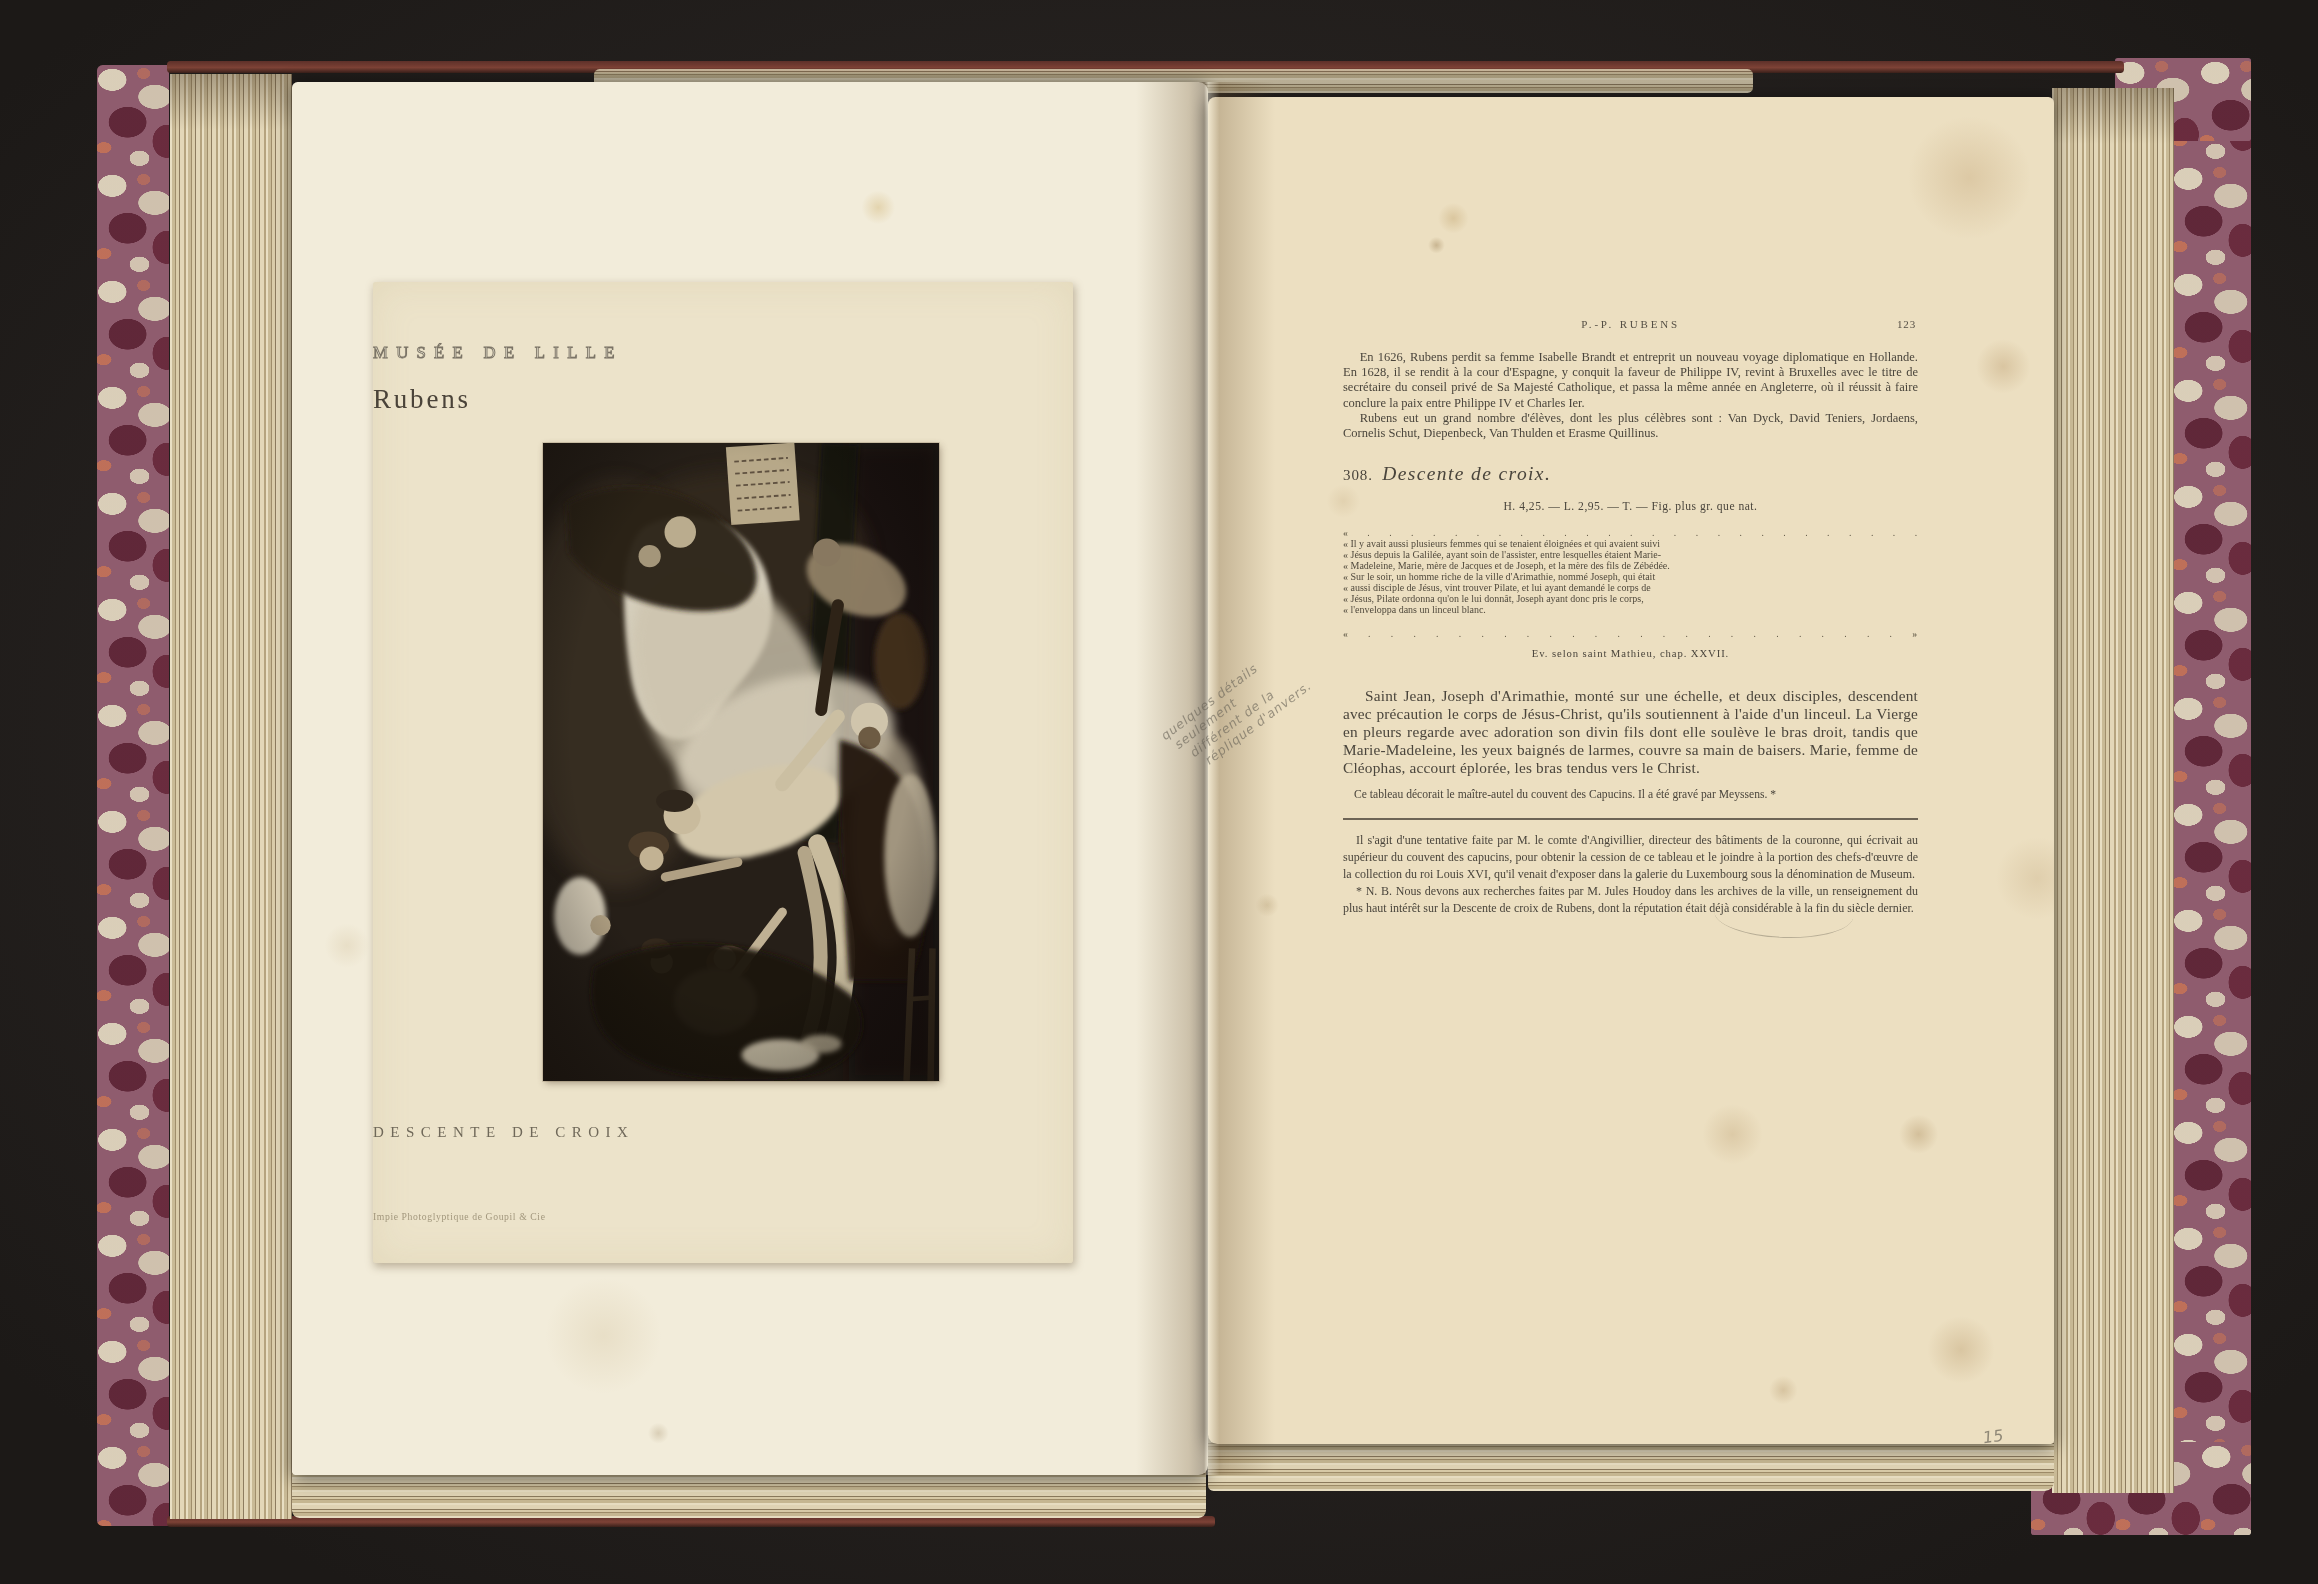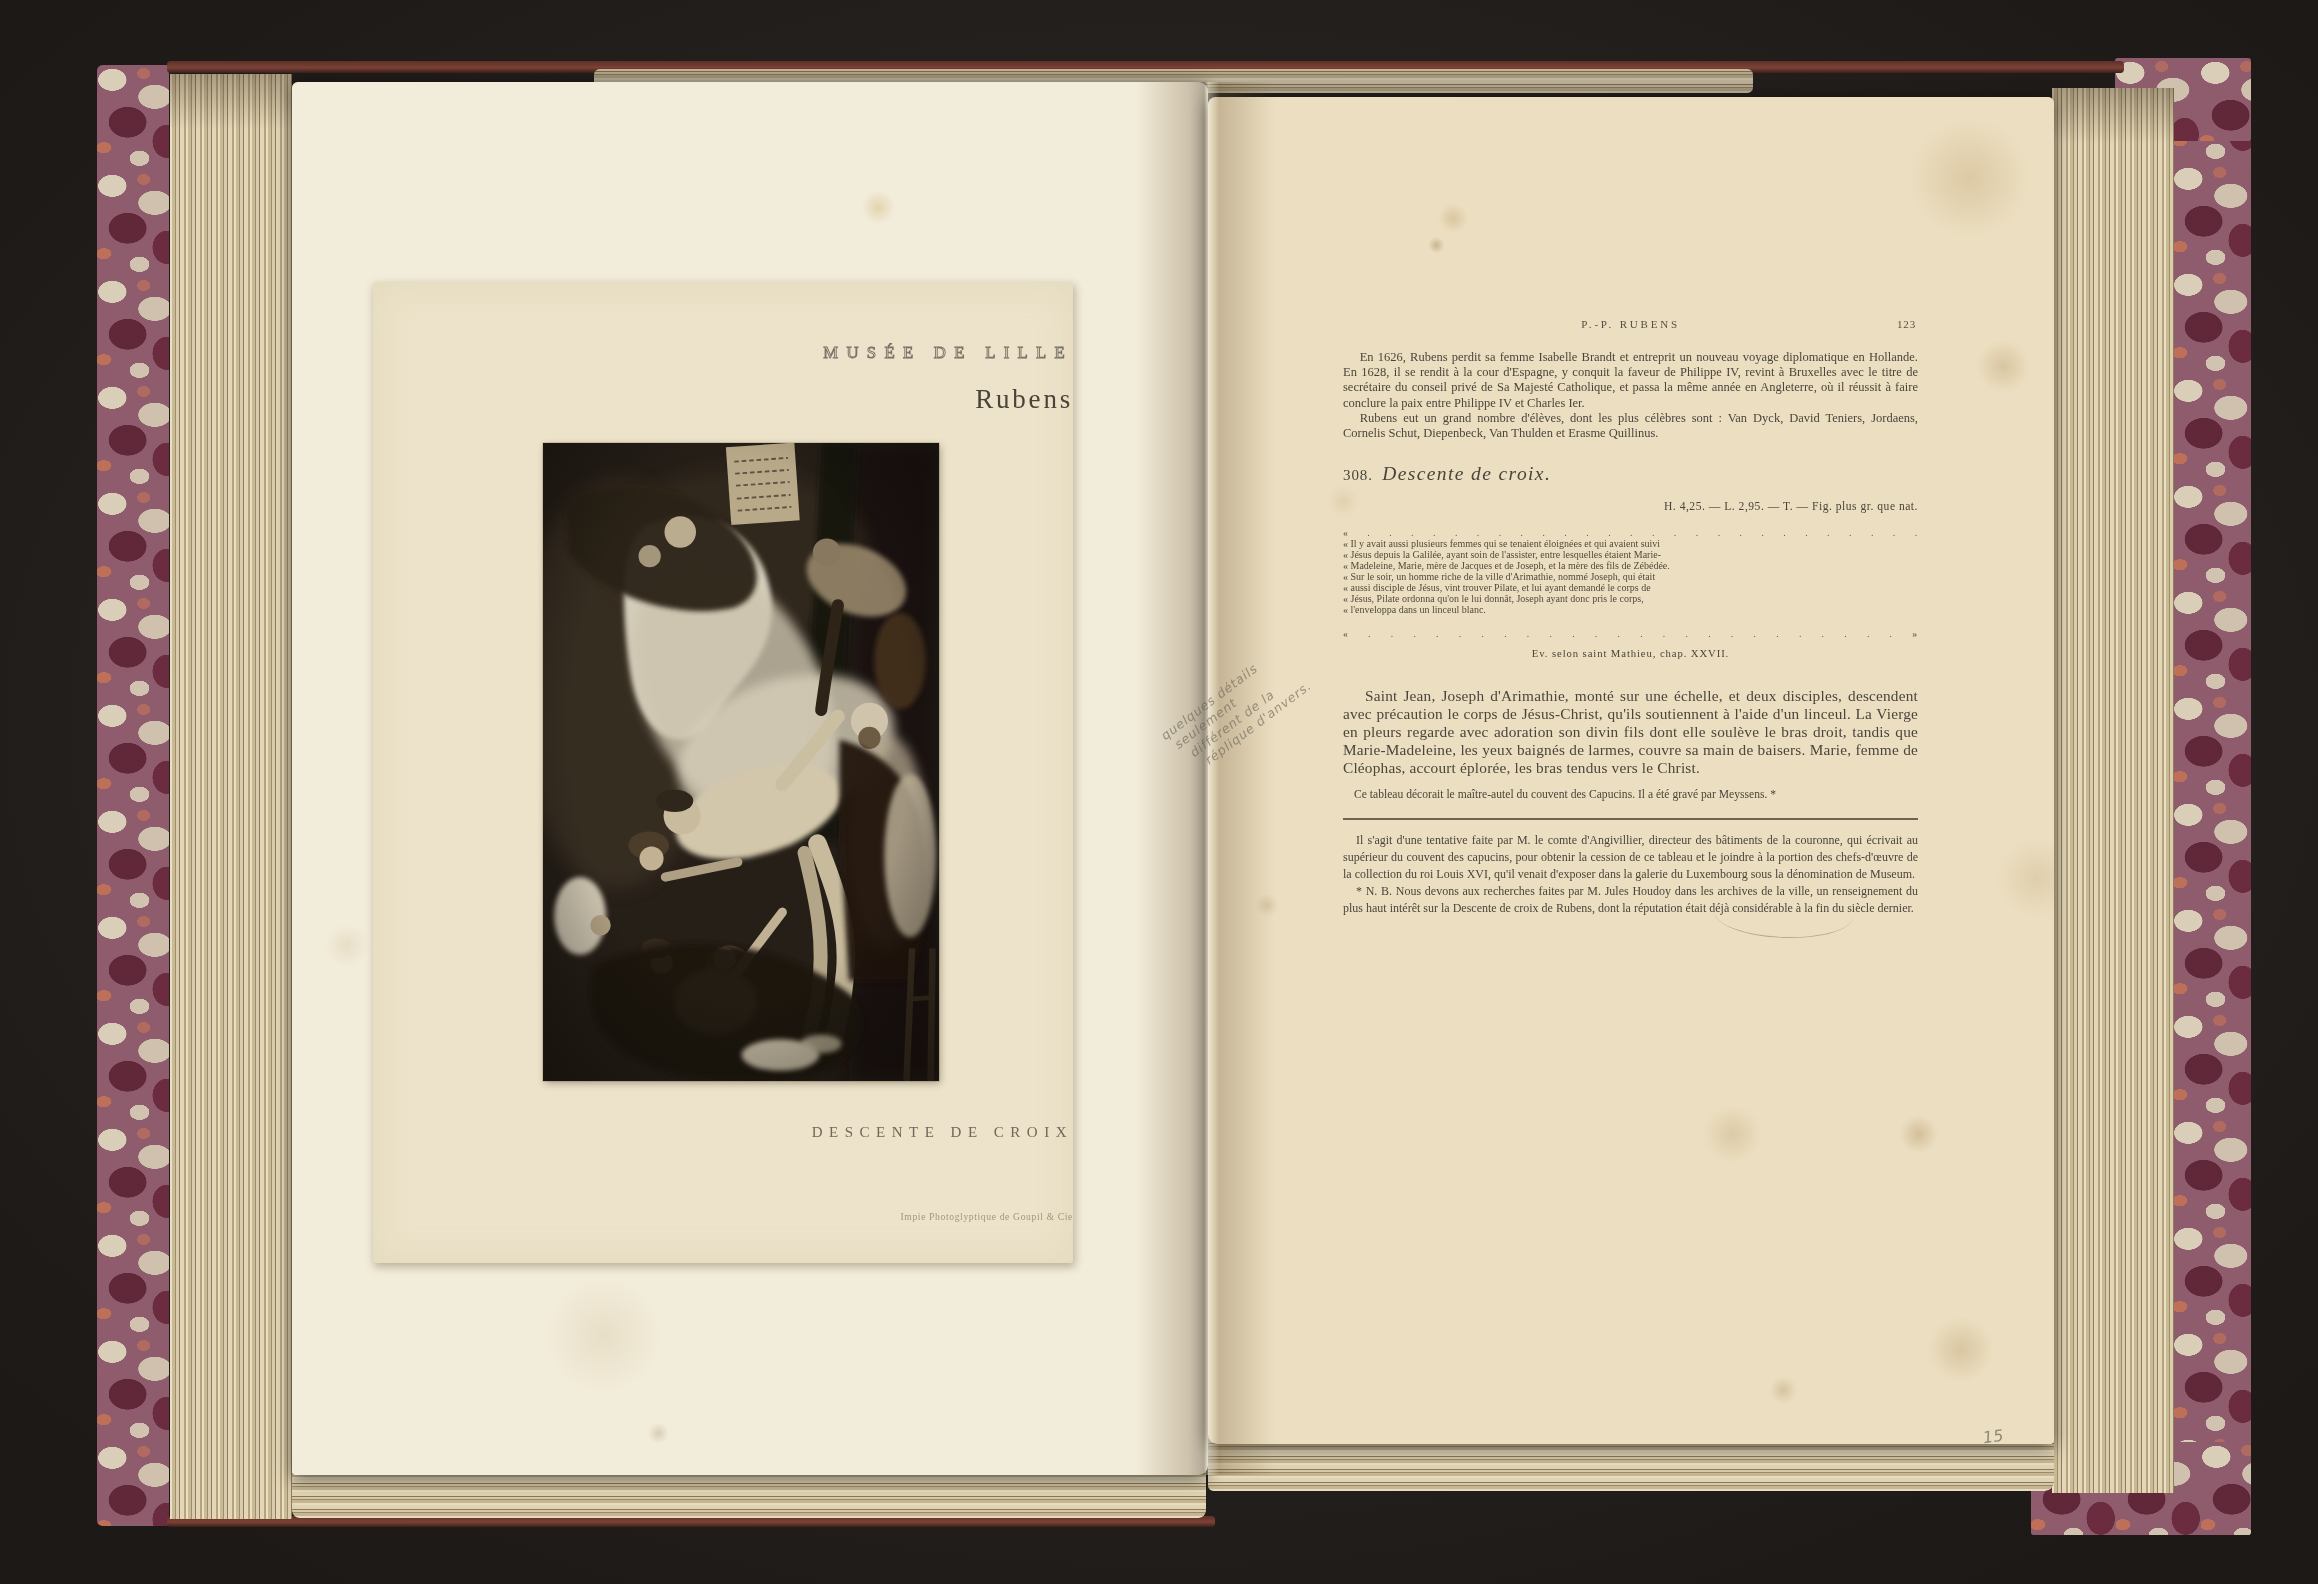--- a/index.html
+++ b/index.html
@@ -46,40 +46,40 @@
       radial-gradient(circle 20.4px at 68% 96%, rgba(140,100,45,.22), transparent 70%),
       radial-gradient(circle 59px at 98% 58%, rgba(150,110,55,.15), transparent 70%),
       radial-gradient(circle 16.7px at 7% 60%,  rgba(130,95,40,.18),  transparent 70%),
       radial-gradient(circle 24px at 16% 30%, rgba(150,110,50,.12), transparent 70%);}
   #gutter{background:linear-gradient(90deg, rgba(110,85,50,0) 0%, rgba(110,85,50,.28) 38%,
       rgba(55,38,20,.34) 49%, rgba(244,238,220,.5) 52%, rgba(110,85,50,.3) 60%, rgba(110,85,50,0) 100%);}
 
   
   #plate-sheet{background:#ece3ca;box-shadow:1.9px 3.7px 8.3px rgba(110,90,60,.4), inset 0 0 37px rgba(190,170,120,.18);
                border-radius:2.8px;}
-  .plate-cap{position:absolute;left:0;width:100%;text-align:right;color:#7b7466;}
+  .plate-cap{position:absolute;left:0;width:100%;text-align:left;color:#7b7466;}
   #museum-title{top:61px;font-size:16.7px;letter-spacing:8.3px;color:#efe9d6;
                 -webkit-text-stroke:0.9px #7b7466;text-shadow:0 0 0.9px #8a8375;}
   #artist-name{top:102px;font-size:27px;letter-spacing:2.8px;color:#4a4339;}
   #plate-title{top:842px;font-size:15px;letter-spacing:6.5px;color:#6f6859;}
   #plate-imprint{top:929px;font-size:9.7px;letter-spacing:0.6px;color:#a2977d;}
   #photo{box-shadow:0 0 0 0.9px rgba(120,100,70,.25), 1.9px 2.8px 7.4px rgba(80,60,40,.45);}
   #photo svg{display:block;}
 
   
   #text-col{left:1343px;top:317px;width:575px;line-height:15.3px;font-size:12.5px;
             text-align:justify;color:#4a453c;}
   .runhead{position:relative;height:16.7px;text-align:center;font-size:11px;letter-spacing:2.8px;color:#554f45;}
   .folio{position:absolute;right:1.9px;top:0;letter-spacing:0.9px;}
   .para{text-indent:16.7px;margin:0;}
   #p1{margin-top:16px;}
   .entry-head{margin-top:25px;text-align:left;text-indent:0;}
   .entry-num{font-size:15px;letter-spacing:0.9px;}
   .entry-title{font-size:19.5px;font-style:italic;letter-spacing:1.4px;margin-left:9.3px;}
-  .dims{margin-top:14px;text-align:right;font-size:11.6px;letter-spacing:0.5px;}
+  .dims{margin-top:14px;text-align:center;font-size:11.6px;letter-spacing:0.5px;}
   .dots{margin-top:13px;font-size:9.7px;line-height:11px;text-align:justify;text-align-last:justify;
         letter-spacing:0.9px;color:#57503f;white-space:normal;}
   .quote{font-size:10px;line-height:11px;text-align:justify;color:#514a3d;}
   .quote div{margin:0;}
   .attrib{margin-top:7.4px;text-align:center;font-size:10.7px;letter-spacing:0.9px;}
   .descr{margin-top:25px;font-size:15.3px;line-height:18px;text-indent:22px;letter-spacing:0.2px;}
   .note{margin-top:11px;font-size:11.6px;line-height:14.4px;text-indent:11px;}
   .rule{margin-top:16px;height:2.3px;background:#6d6456;width:100%;}
   .footnotes{margin-top:12px;font-size:12px;line-height:17px;}
   .footnotes .para{text-indent:13px;}

